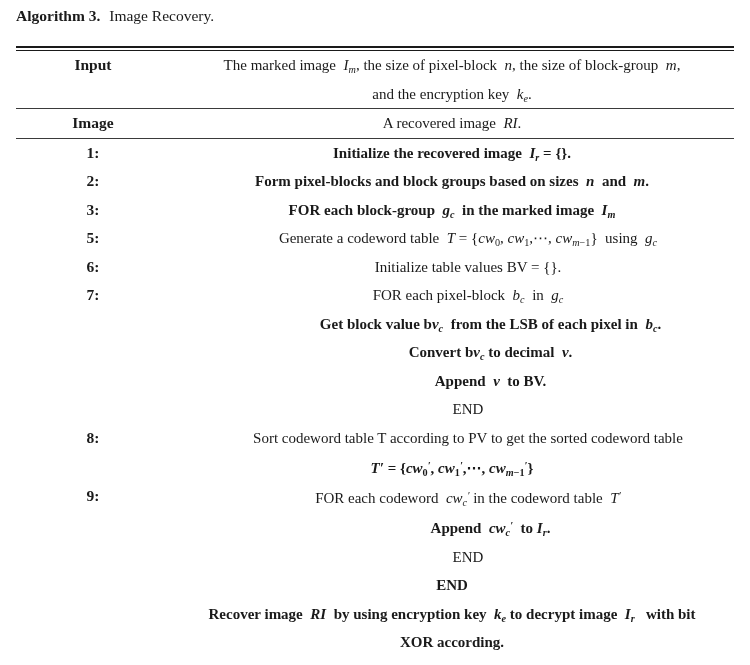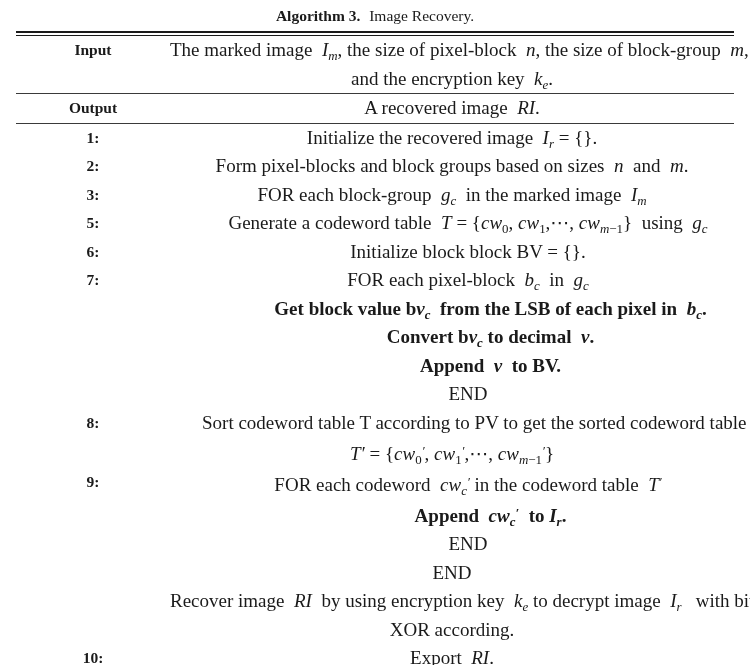--- a/index.html
+++ b/index.html
@@ -14,25 +14,24 @@
     color: #1a1a1a;
     overflow: hidden;
   }
   .algo-wrap {
     width: 750px;
     height: 665px;
     box-sizing: border-box;
     padding: 0 16px;
   }
   .algo-title {
-    text-align: center;
     font-size: 15.5px;
     line-height: 26px;
     padding-top: 3px;
-    padding-bottom: 2px;
+    padding-bottom: 17px;
     white-space: nowrap;
   }
   .algo-title b { font-weight: bold; }
 
   .rule-double {
     border-top: 2.2px solid #1a1a1a;
     border-bottom: 1px solid #1a1a1a;
     height: 2px;
     margin: 0;
   }
@@ -55,28 +54,28 @@
   td.numcol {
     width: 154px;
     padding-left: 12px;
     box-sizing: border-box;
     font-weight: bold;
     font-size: 15.5px;
     line-height: 28.5px;
     white-space: nowrap;
   }
   td.bodycol {
-    font-size: 19px;
+    font-size: 15px;
     line-height: 28.5px;
   }
   .line {
     line-height: 28.5px;
     white-space: nowrap;
   }
-  .ind0 { padding-left: 0px; }
+  .ind0 { padding-left: 0px; font-weight: bold; }
   .ind1 { padding-left: 32px; }
   .ind2 { padding-left: 77px; font-weight: bold; }
 
   
   i.v {
     font-style: italic;
     font-family: "Liberation Serif", "DejaVu Serif", serif;
   }
   sub {
     font-size: 0.68em;
@@ -110,21 +109,21 @@
       </td>
     </tr>
   </tbody>
     </table>
 
   <div class="rule-thin"></div>
 
   <table class="algo">
     <tbody>
         <tr>
-      <td class="numcol">Output</td>
+      <td class="numcol">Image</td>
       <td class="bodycol">
         <div class="line">A recovered image&nbsp; <i class="v">RI</i>.</div>
       </td>
     </tr>
   </tbody>
     </table>
 
   <div class="rule-thin"></div>
 
   <table class="algo">
@@ -149,21 +148,21 @@
     </tr>
     <tr>
       <td class="numcol">5:</td>
       <td class="bodycol">
         <div class="line ind1">Generate a codeword table&nbsp; <i class="v">T</i> = {<i class="v">cw<sub class="up">0</sub></i>, <i class="v">cw<sub class="up">1</sub></i>,⋯, <i class="v">cw<sub>m</sub><sub class="up">−1</sub></i>} &nbsp;using&nbsp; <i class="v">g<sub>c</sub></i></div>
       </td>
     </tr>
     <tr>
       <td class="numcol">6:</td>
       <td class="bodycol">
-        <div class="line ind1">Initialize block block BV = {}.</div>
+        <div class="line ind1">Initialize table values BV = {}.</div>
       </td>
     </tr>
     <tr>
       <td class="numcol">7:</td>
       <td class="bodycol">
         <div class="line ind1">FOR each pixel-block&nbsp; <i class="v">b<sub>c</sub></i>&nbsp; in&nbsp; <i class="v">g<sub>c</sub></i></div>
         <div class="line ind2">Get block value b<i class="v">v<sub>c</sub></i>&nbsp; from the LSB of each pixel in&nbsp; <i class="v">b<sub>c</sub></i>.</div>
         <div class="line ind2">Convert b<i class="v">v<sub>c</sub></i> to decimal&nbsp; <i class="v">v</i>.</div>
         <div class="line ind2">Append&nbsp; <i class="v">v</i>&nbsp; to BV.</div>
         <div class="line ind1">END</div>

